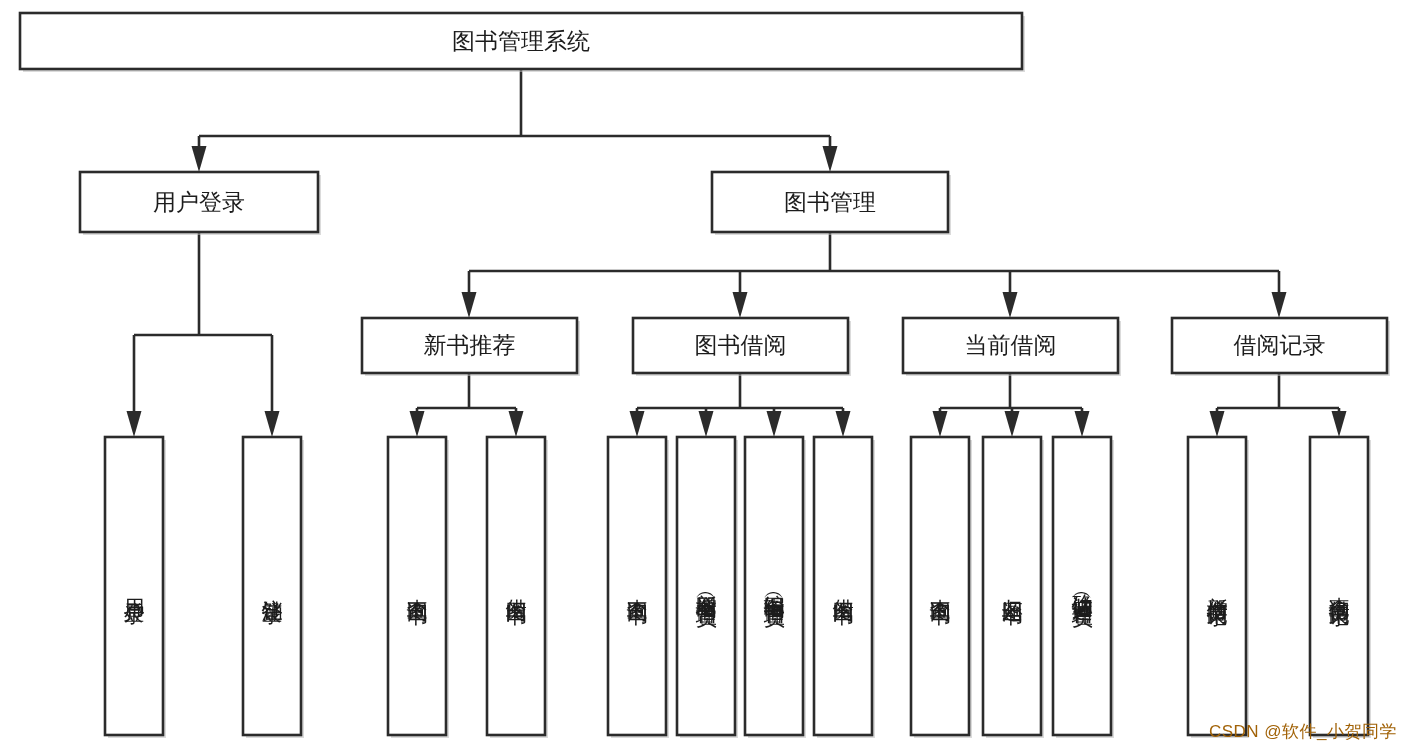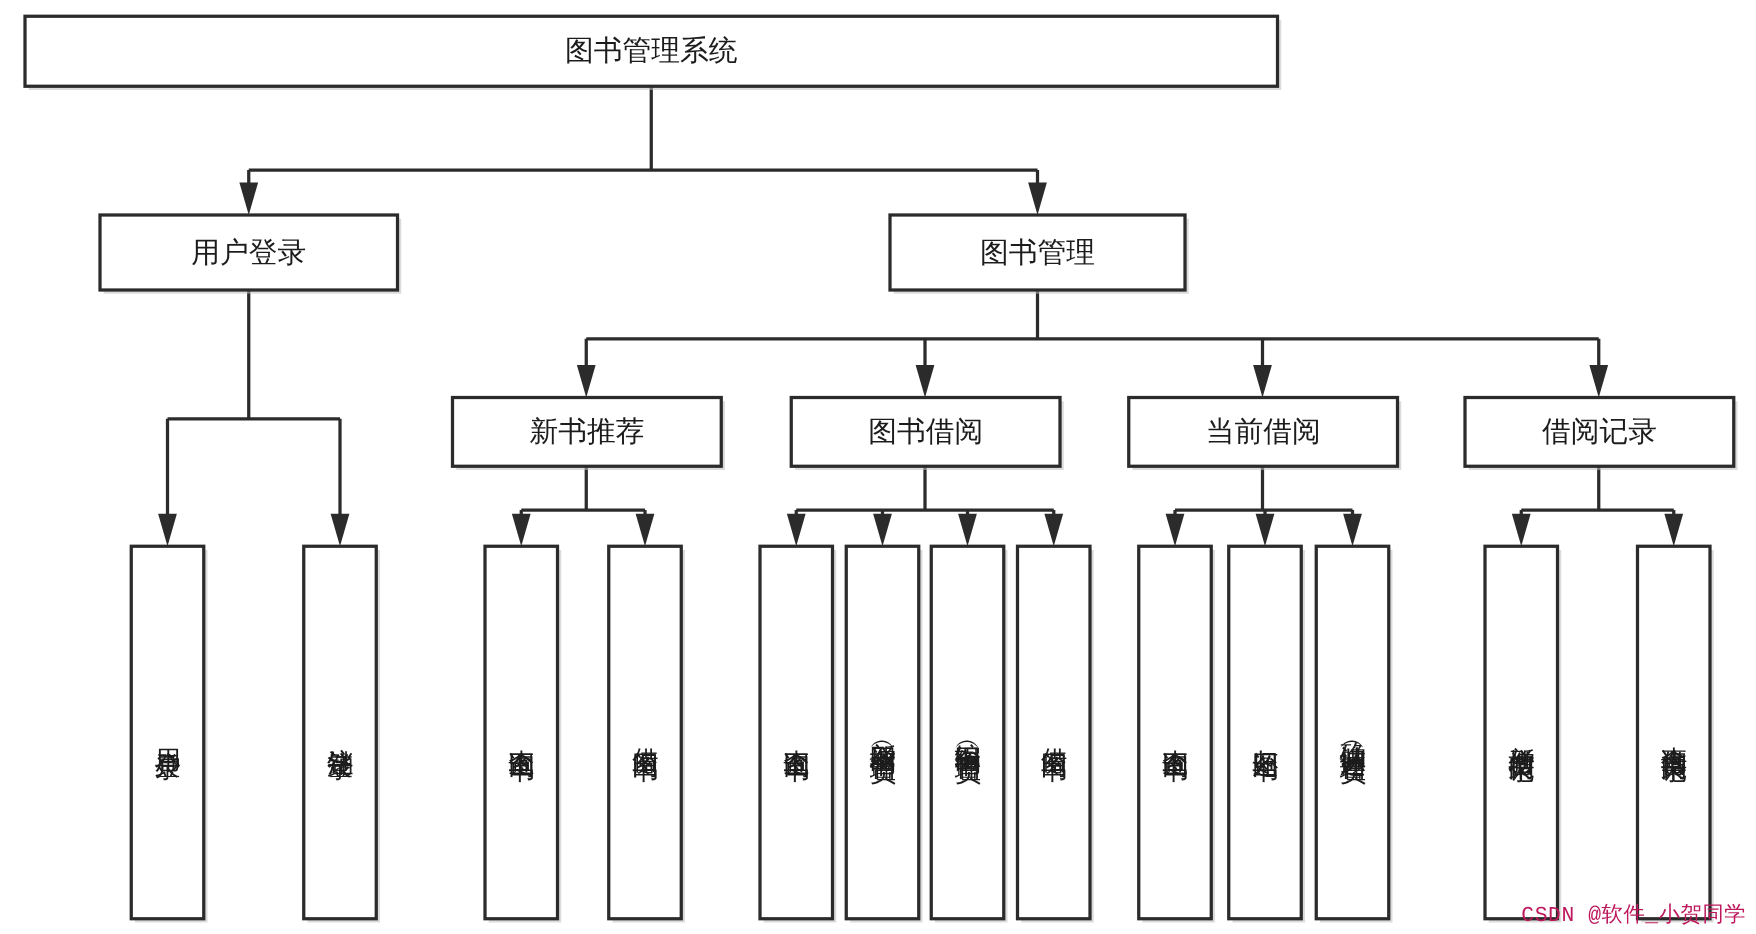--- a/index.html
+++ b/index.html
@@ -64,23 +64,23 @@
     line-height: 1.08;
     color: #1c1c1c;
     letter-spacing: 2px;
     white-space: nowrap;
     pointer-events: none;
   }
   .watermark {
     position: absolute;
     right: 8px;
     bottom: 4px;
-    font-family: Liberation Mono, monospace;
+    font-family: Liberation Sans, sans-serif;
     font-size: 17px;
-    color: #be185d;
+    color: #a16207;
     letter-spacing: 0.5px;
     user-select: none;
   }
 </style>
 </head>
 <body>
 
 <div id="diagram-root">
   <svg class="diagram-canvas" viewBox="0 0 1405 747" xmlns="http://www.w3.org/2000/svg">
     <g id="connector-layer">

